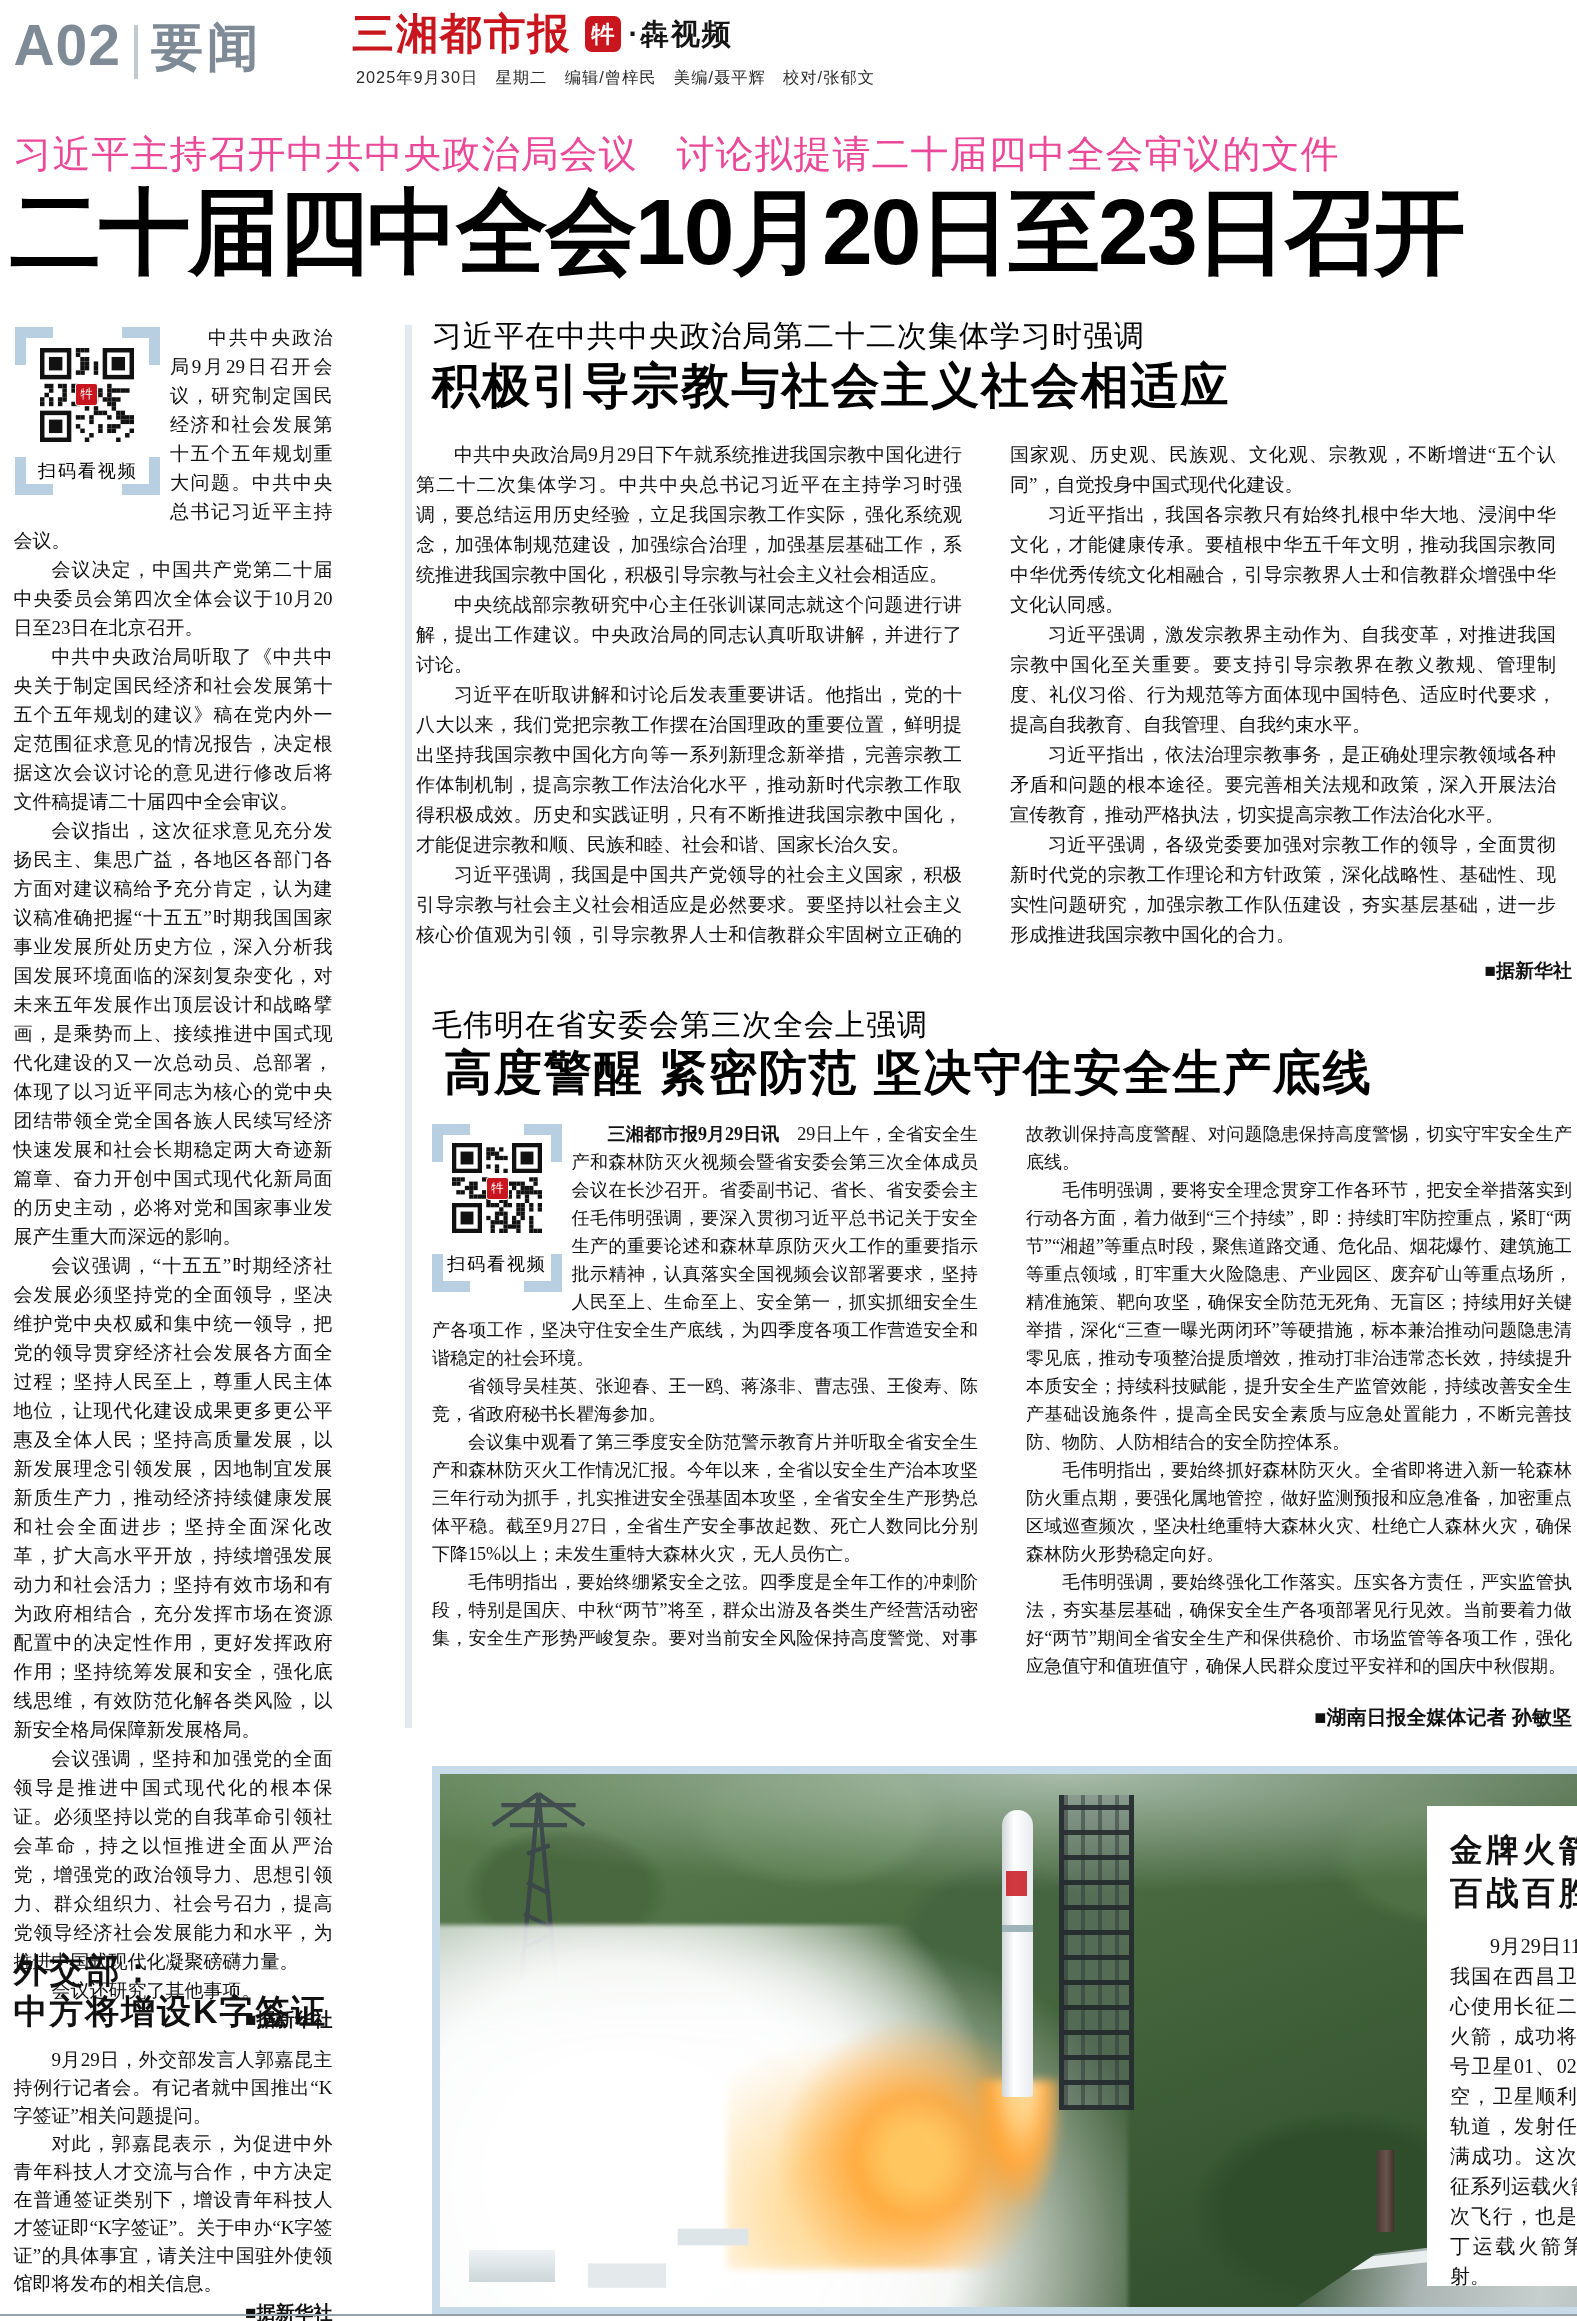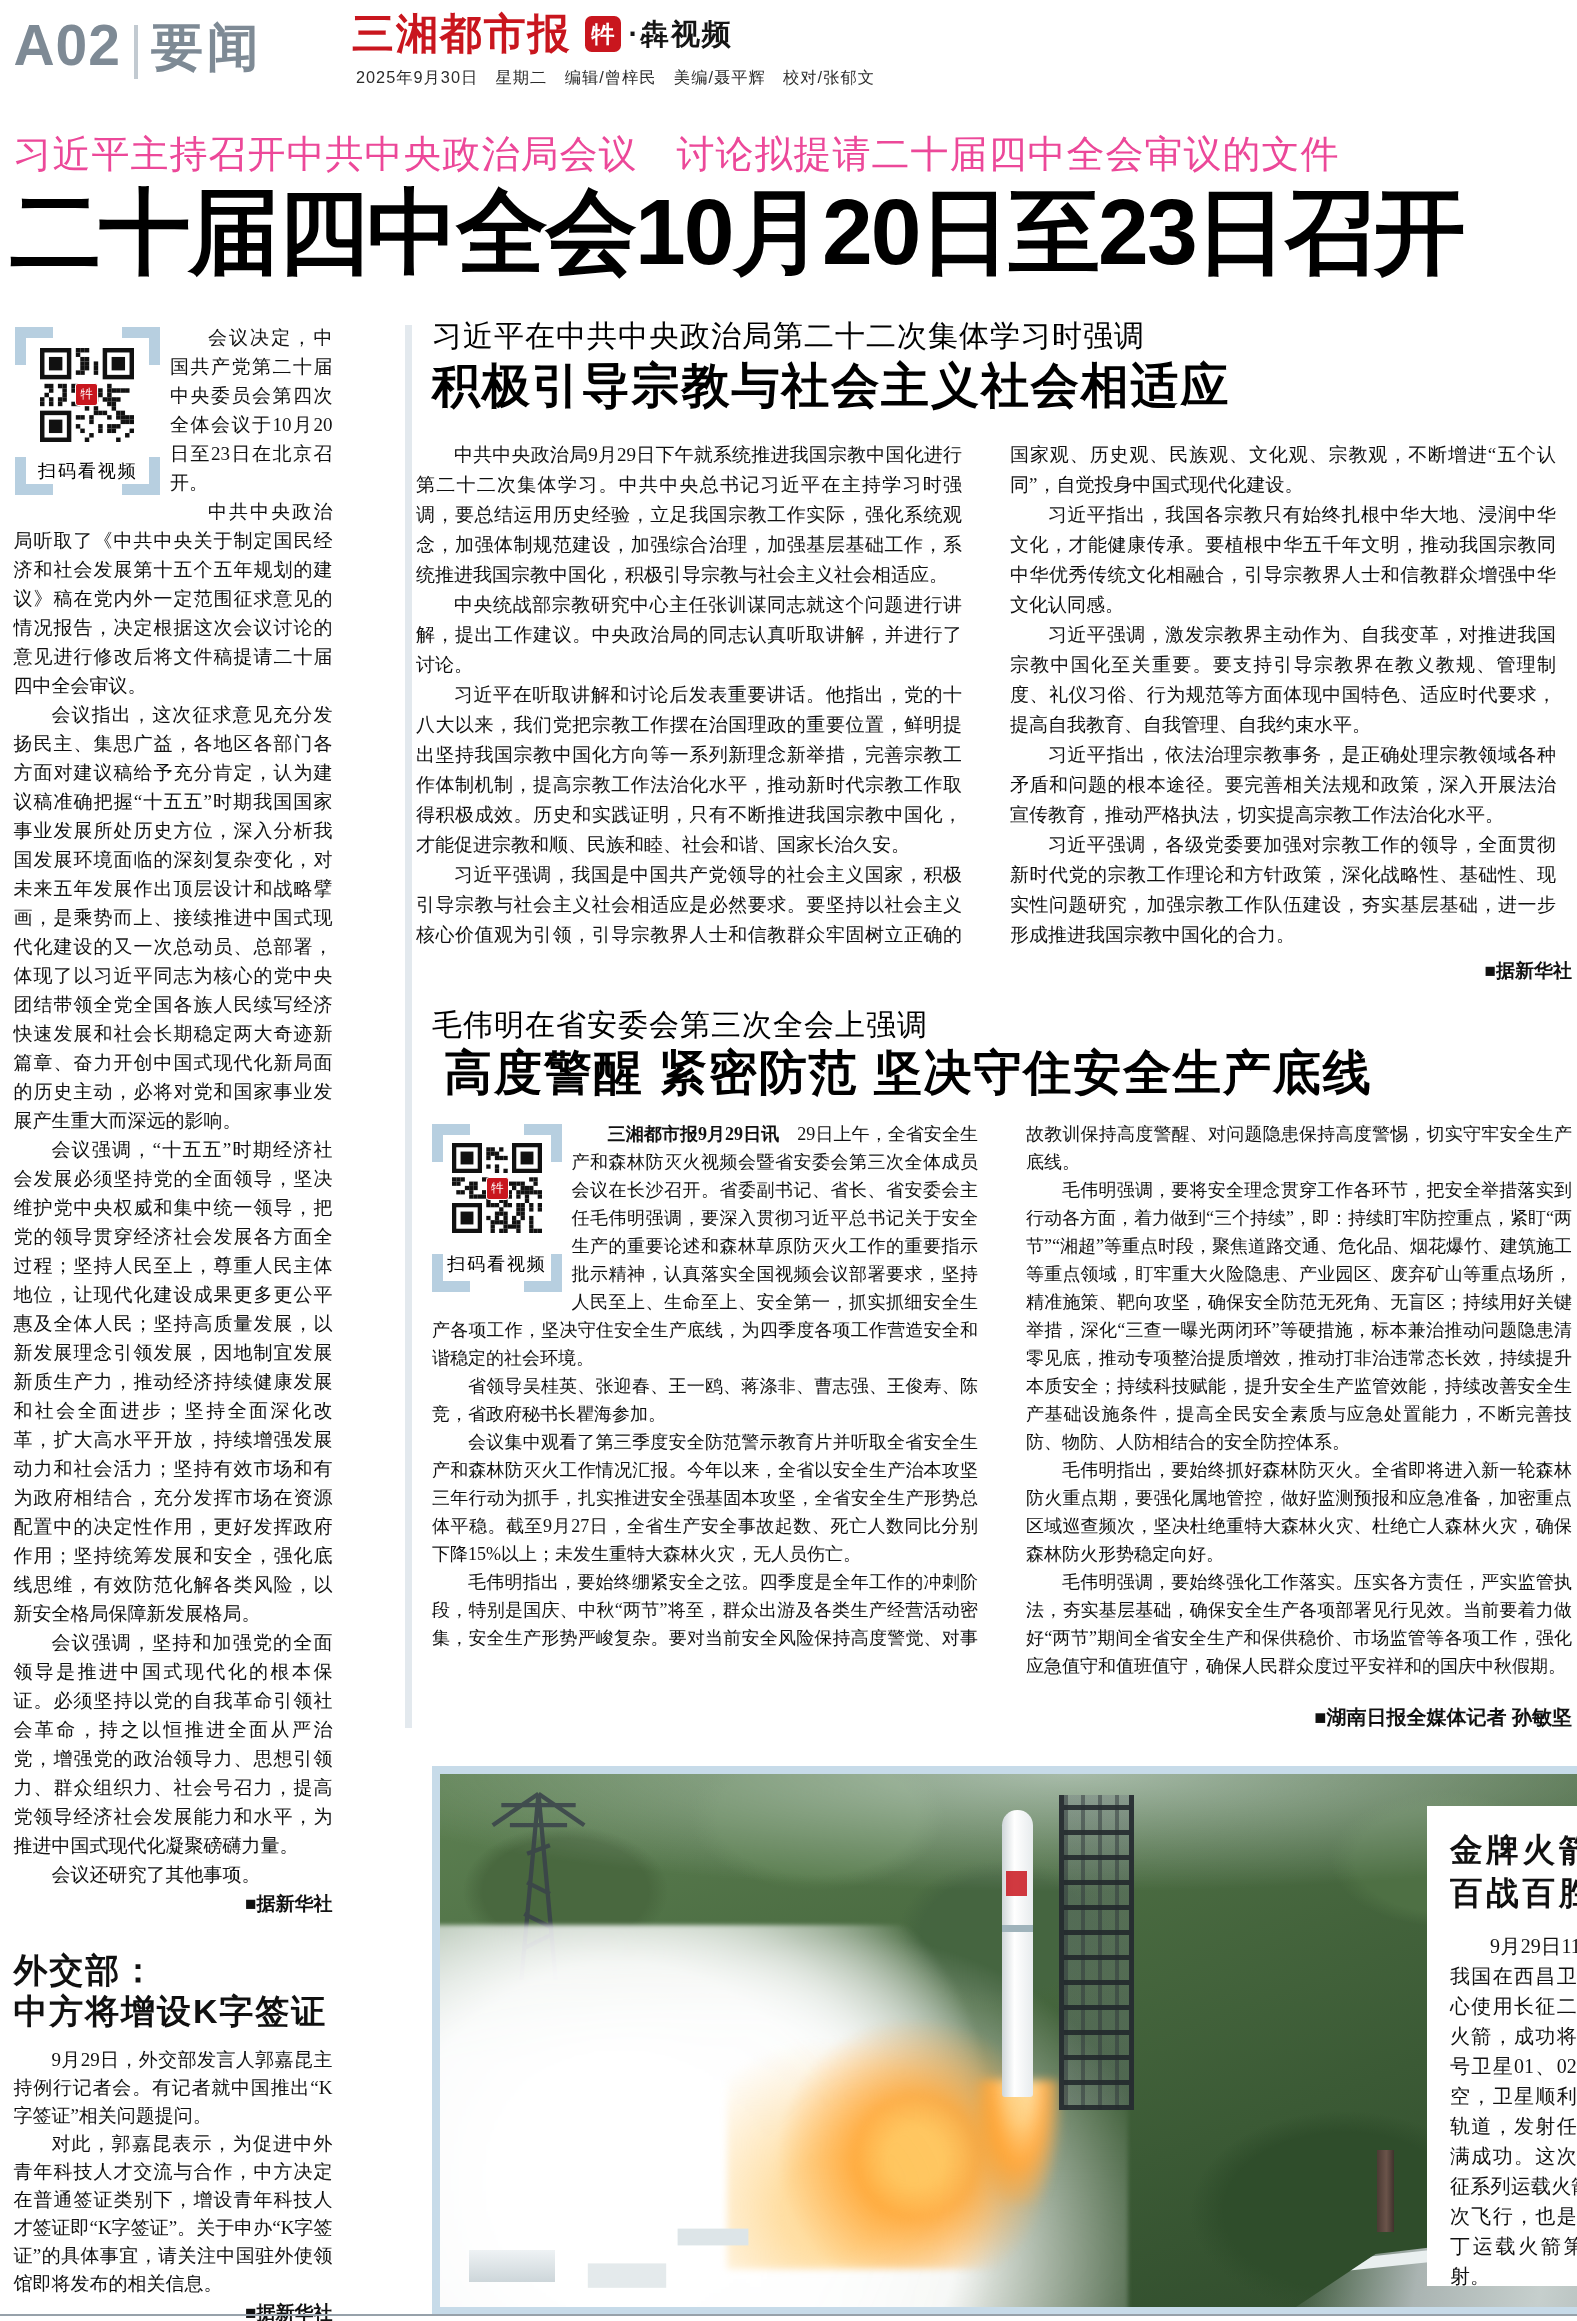--- a/index.html
+++ b/index.html
@@ -261,20 +261,21 @@
             <rect x="11" y="19" width="1" height="1" fill="#111"></rect>
             <rect x="19" y="19" width="1" height="1" fill="#111"></rect>
             <rect x="10" y="20" width="1" height="1" fill="#111"></rect>
             <rect x="17" y="20" width="1" height="1" fill="#111"></rect>
           </svg>
         </div>
       <div class="qr-badge">牪</div>
       <div class="qr-label">扫码看视频</div>
     </div>
     <div data-paras="lead.paragraphs">
+        <p>中共中央政治局9月29日召开会议，研究制定国民经济和社会发展第十五个五年规划重大问题。中共中央总书记习近平主持会议。</p>
         <p>会议决定，中国共产党第二十届中央委员会第四次全体会议于10月20日至23日在北京召开。</p>
         <p>中共中央政治局听取了《中共中央关于制定国民经济和社会发展第十五个五年规划的建议》稿在党内外一定范围征求意见的情况报告，决定根据这次会议讨论的意见进行修改后将文件稿提请二十届四中全会审议。</p>
         <p>会议指出，这次征求意见充分发扬民主、集思广益，各地区各部门各方面对建议稿给予充分肯定，认为建议稿准确把握“十五五”时期我国国家事业发展所处历史方位，深入分析我国发展环境面临的深刻复杂变化，对未来五年发展作出顶层设计和战略擘画，是乘势而上、接续推进中国式现代化建设的又一次总动员、总部署，体现了以习近平同志为核心的党中央团结带领全党全国各族人民续写经济快速发展和社会长期稳定两大奇迹新篇章、奋力开创中国式现代化新局面的历史主动，必将对党和国家事业发展产生重大而深远的影响。</p>
         <p>会议强调，“十五五”时期经济社会发展必须坚持党的全面领导，坚决维护党中央权威和集中统一领导，把党的领导贯穿经济社会发展各方面全过程；坚持人民至上，尊重人民主体地位，让现代化建设成果更多更公平惠及全体人民；坚持高质量发展，以新发展理念引领发展，因地制宜发展新质生产力，推动经济持续健康发展和社会全面进步；坚持全面深化改革，扩大高水平开放，持续增强发展动力和社会活力；坚持有效市场和有为政府相结合，充分发挥市场在资源配置中的决定性作用，更好发挥政府作用；坚持统筹发展和安全，强化底线思维，有效防范化解各类风险，以新安全格局保障新发展格局。</p>
         <p>会议强调，坚持和加强党的全面领导是推进中国式现代化的根本保证。必须坚持以党的自我革命引领社会革命，持之以恒推进全面从严治党，增强党的政治领导力、思想引领力、群众组织力、社会号召力，提高党领导经济社会发展能力和水平，为推进中国式现代化凝聚磅礴力量。</p>
         <p>会议还研究了其他事项。</p>
       </div>
     <div class="source">■据新华社</div>
   </div>
 

